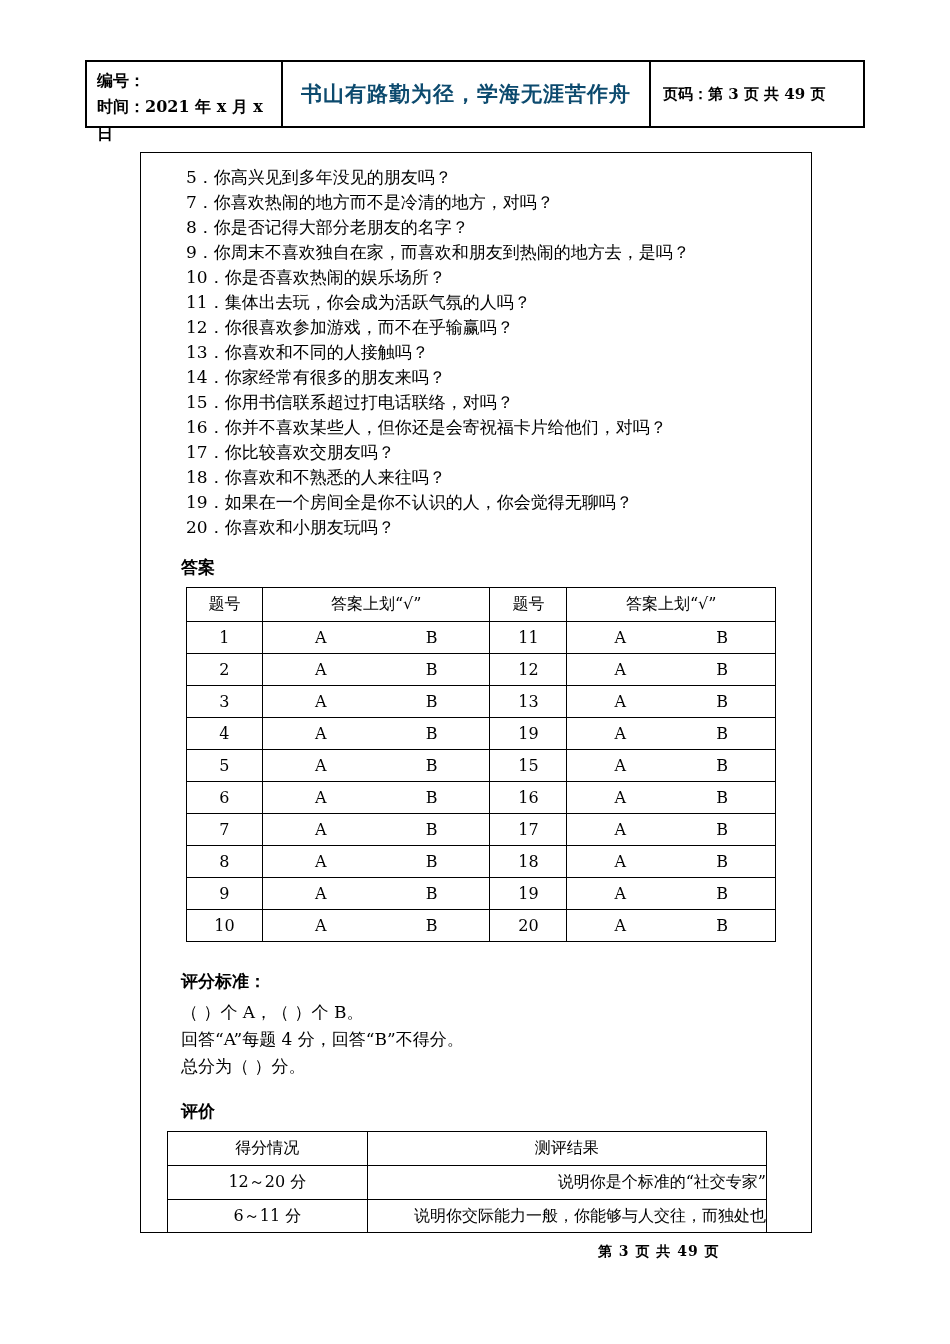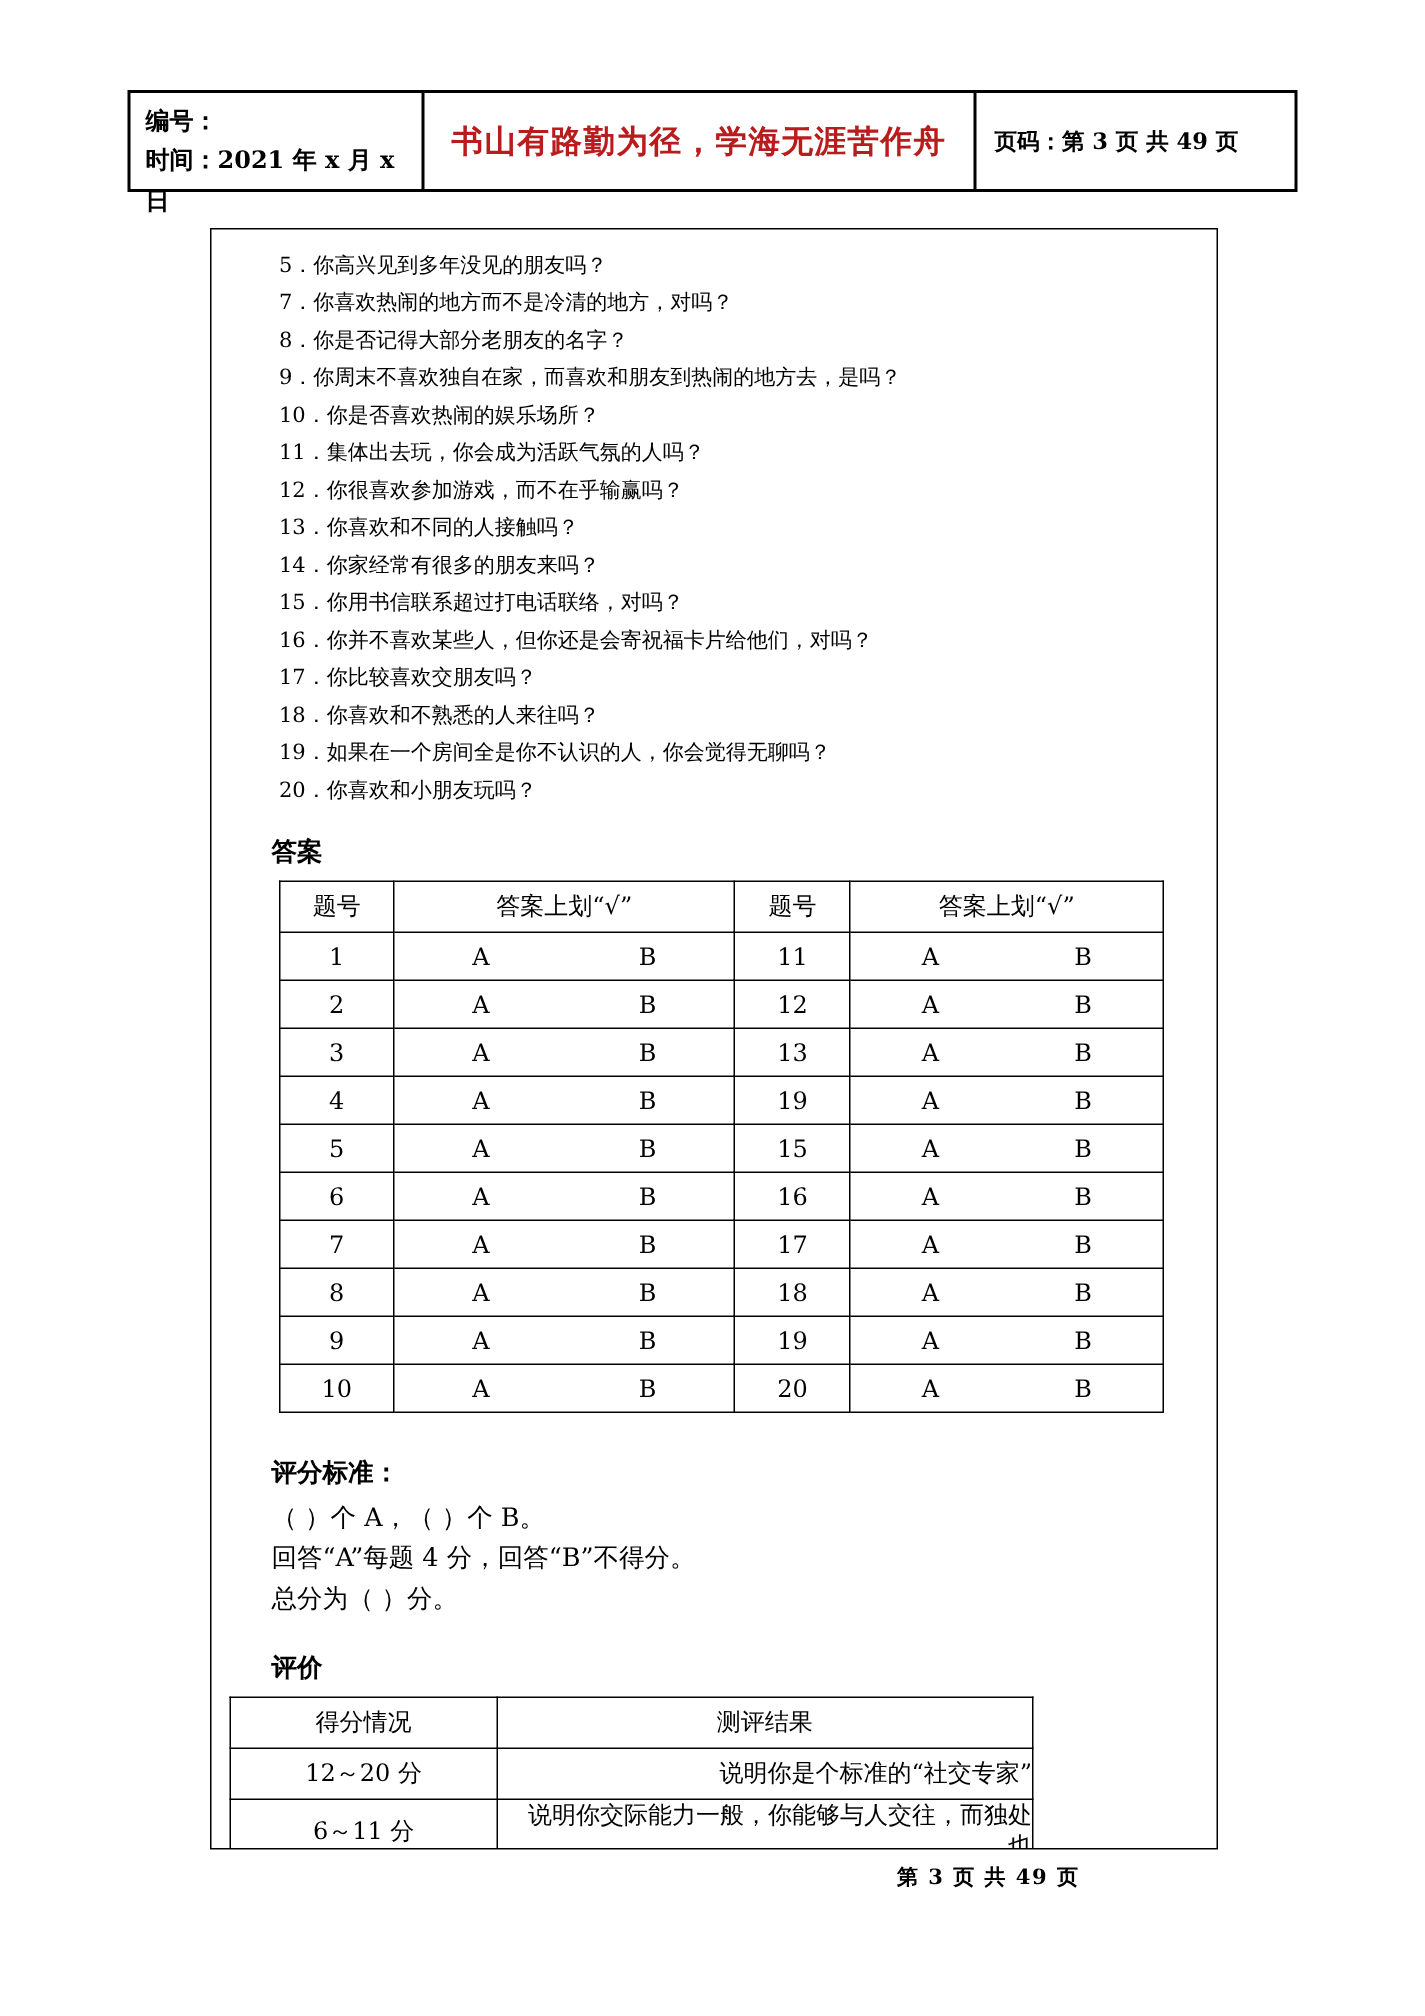--- a/index.html
+++ b/index.html
@@ -16,33 +16,33 @@
     display:flex; border:2px solid #000; background:#fff;
   }
   .hcell { border-right:2px solid #000; }
   .hcell:last-child { border-right:none; }
   .hcell-left {
     width:196px; padding:6px 10px; font-size:16px; font-weight:bold; line-height:1.65;
   }
   .hcell-mid {
     width:368px; display:flex; align-items:center; justify-content:center;
   }
-  .motto { color:#b91c1c; font-weight:bold; font-size:21px; letter-spacing:1px; }
+  .motto { color:#0c4a6e; font-weight:bold; font-size:21px; letter-spacing:1px; }
   .hcell-right {
     flex:1; display:flex; align-items:center; padding-left:12px;
     font-size:15px; font-weight:bold;
   }
 
   
   .content-box {
     position:absolute; left:140px; top:152px; width:672px; height:1081px;
     border:1px solid #000; padding-top:12px; overflow:hidden; background:#fff;
   }
 
-  .questions { margin-left:45px; font-size:14px; line-height:25px; }
+  .questions { margin-left:45px; font-size:17px; line-height:25px; }
   .q { white-space:nowrap; }
 
   .section-title { margin-left:40px; font-weight:bold; font-size:17px; }
   .answer-title { margin-top:16px; }
 
   table { border-collapse:collapse; }
   .answer-table { margin-left:45px; margin-top:8px; width:590px; font-size:16px; }
   .answer-table th, .answer-table td {
     border:1px solid #000; text-align:center; font-weight:normal;
   }
@@ -51,21 +51,21 @@
   .col-qn  { width:76px; }
   .col-ab1 { width:228px; }
   .col-qn2 { width:77px; }
   .col-ab2 { width:209px; }
   td.ab span { display:inline-block; width:49%; text-align:center; }
 
   .scoring { margin-top:28px; }
   .scoring-lines { margin-left:40px; font-size:17px; line-height:27px; margin-top:6px; }
 
   .eval-title { margin-top:20px; }
-  .eval-table { margin-left:12px; margin-top:8px; width:536px; font-size:16px; }
+  .eval-table { margin-left:26px; margin-top:8px; width:600px; font-size:16px; }
   .eval-table th, .eval-table td { border:1px solid #000; font-weight:normal; }
   .eval-table th { height:34px; text-align:center; }
   .eval-table td { height:34px; }
   .eval-col-score { width:200px; text-align:center; }
   .eval-col-result { width:400px; text-align:right; padding-left:14px; }
   .eval-table th.eval-col-result { text-align:center; padding-left:0; }
 
   
   .page-footer {
     position:absolute; left:598px; top:1243px;

